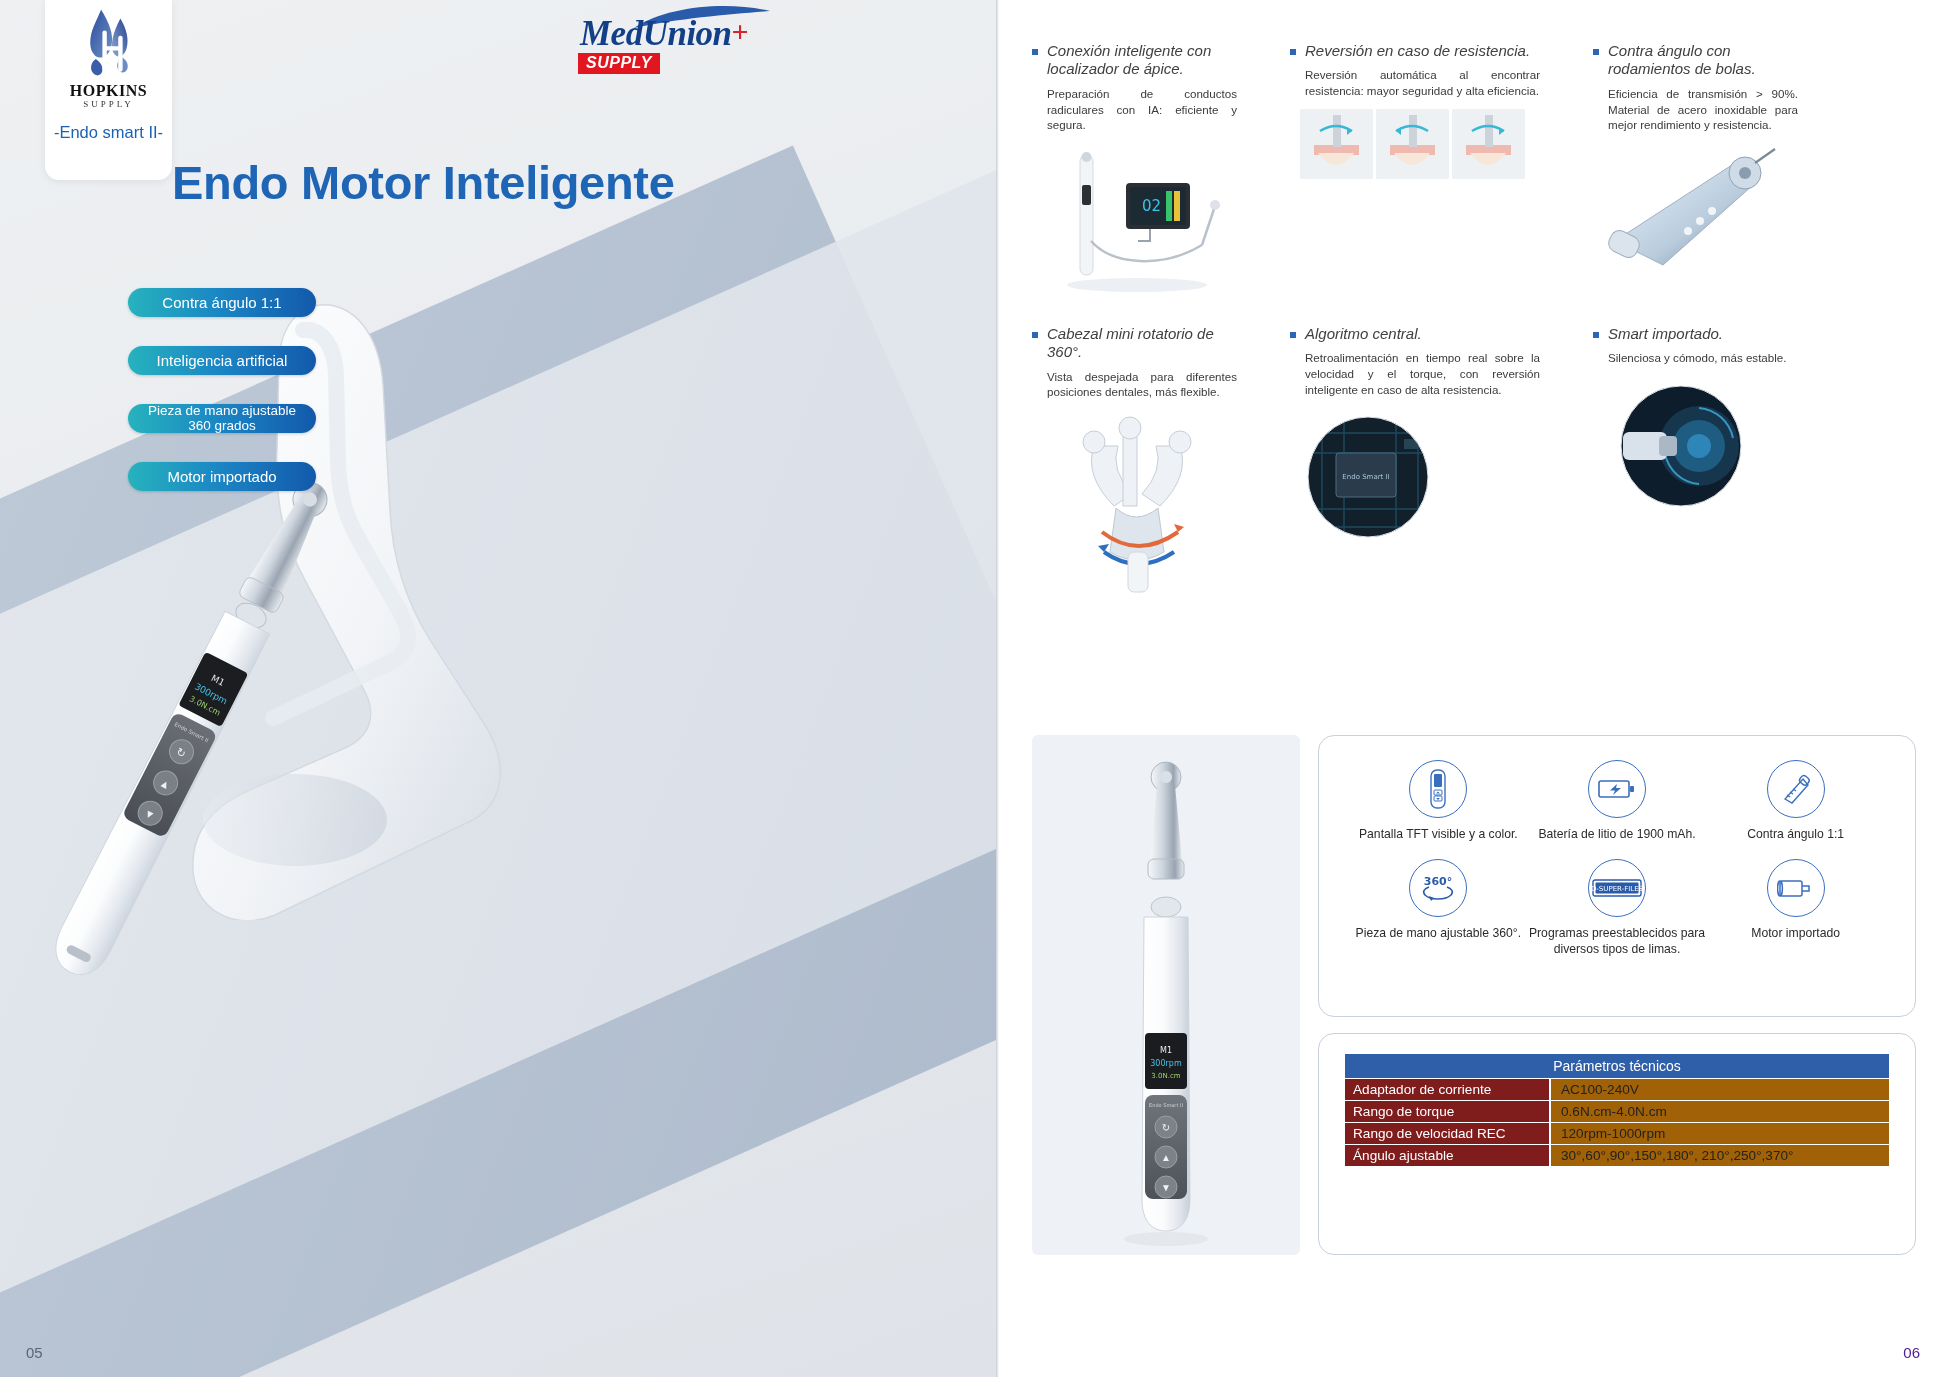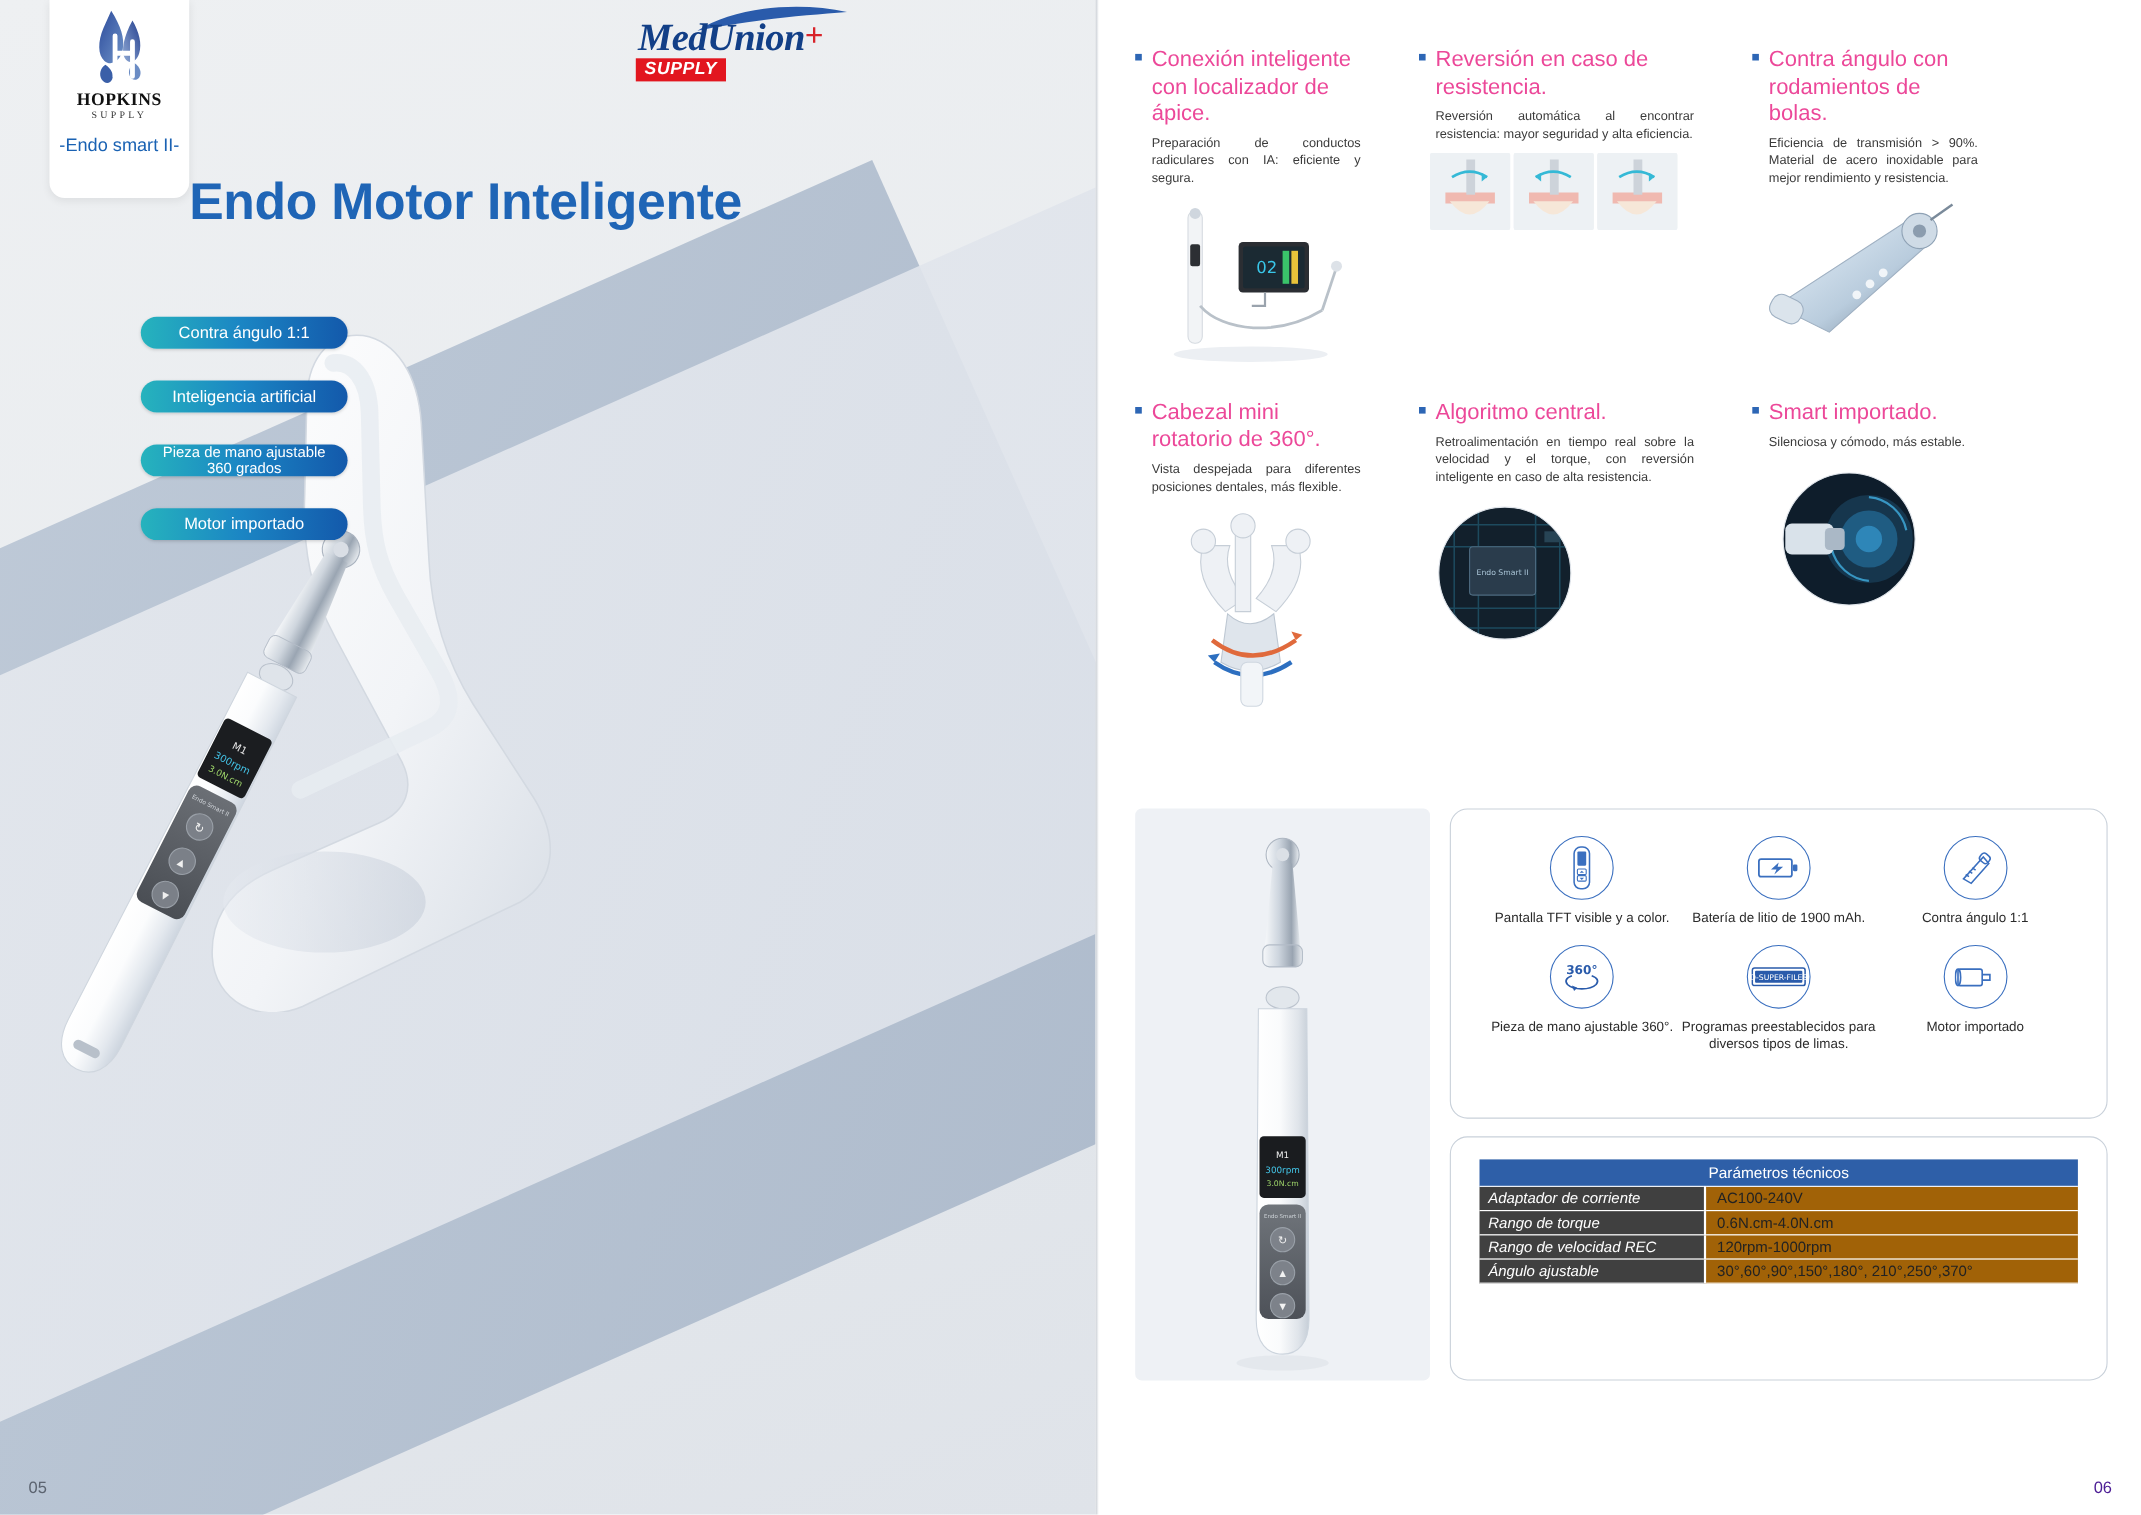--- a/index.html
+++ b/index.html
@@ -105,22 +105,22 @@
   }
   .gutter { position:absolute; left:0; top:0; width:3px; height:100%;
     background: linear-gradient(90deg,#c8cdd4,#ffffff); }
   .feat-grid {
     position: absolute; left: 36px; top: 42px;
     width: 880px; display: grid;
     grid-template-columns: 205px 250px 205px;
     column-gap: 53px; row-gap: 0;
   }
   .feat-head {
-    font-size: 20px; color: #ec4899; line-height: 1.23;
-    margin-bottom: 7px; position: relative; padding-left: 15px;
+    font-size: 15px; color: #404040; line-height: 1.23;
+    margin-bottom: 7px; position: relative; padding-left: 15px; font-style: italic;
   }
   .feat-head::before {
     content: ""; position: absolute; left: 0; top: 7px;
     width: 6px; height: 6px; background: #2d66b5;
   }
   .feat-body {
     font-size: 11.6px; color: #3a3a3a; line-height: 1.35;
     padding-left: 15px; text-align: justify;
   }
   .feat-img { margin-top: 12px; padding-left: 10px; }
@@ -154,24 +154,23 @@
     border: 1.4px solid #c9d1da; border-radius: 16px;
     padding: 20px 26px 22px; flex: 1;
   }
   table.spec { border-collapse: collapse; width: 100%; }
   table.spec th {
     background: #2e5fa8; color: #fff; font-weight: normal;
     font-size: 14px; padding: 4px 0; text-align: center;
     border-bottom: 1.5px solid #fff;
   }
   table.spec td.k {
-    background: #404040; color: #fff; font-size: 13.6px;
+    background: #7f1d1d; color: #fff; font-size: 13.6px;
     padding: 3px 8px; width: 205px; border-bottom: 1.5px solid #fff;
     border-right: 2px solid #fff;
-    font-style: italic;
   }
   table.spec td.v {
     background: #a16207; color: #222; font-size: 13.6px;
     padding: 3px 10px; border-bottom: 1.5px solid #fff;
   }
   .pg-num-r {
     position: absolute; right: 26px; bottom: 16px; font-size: 15px;
     color: #4c1d95;
   }
   .tooth-strip { display:flex; gap:3px; margin-top:10px; }

